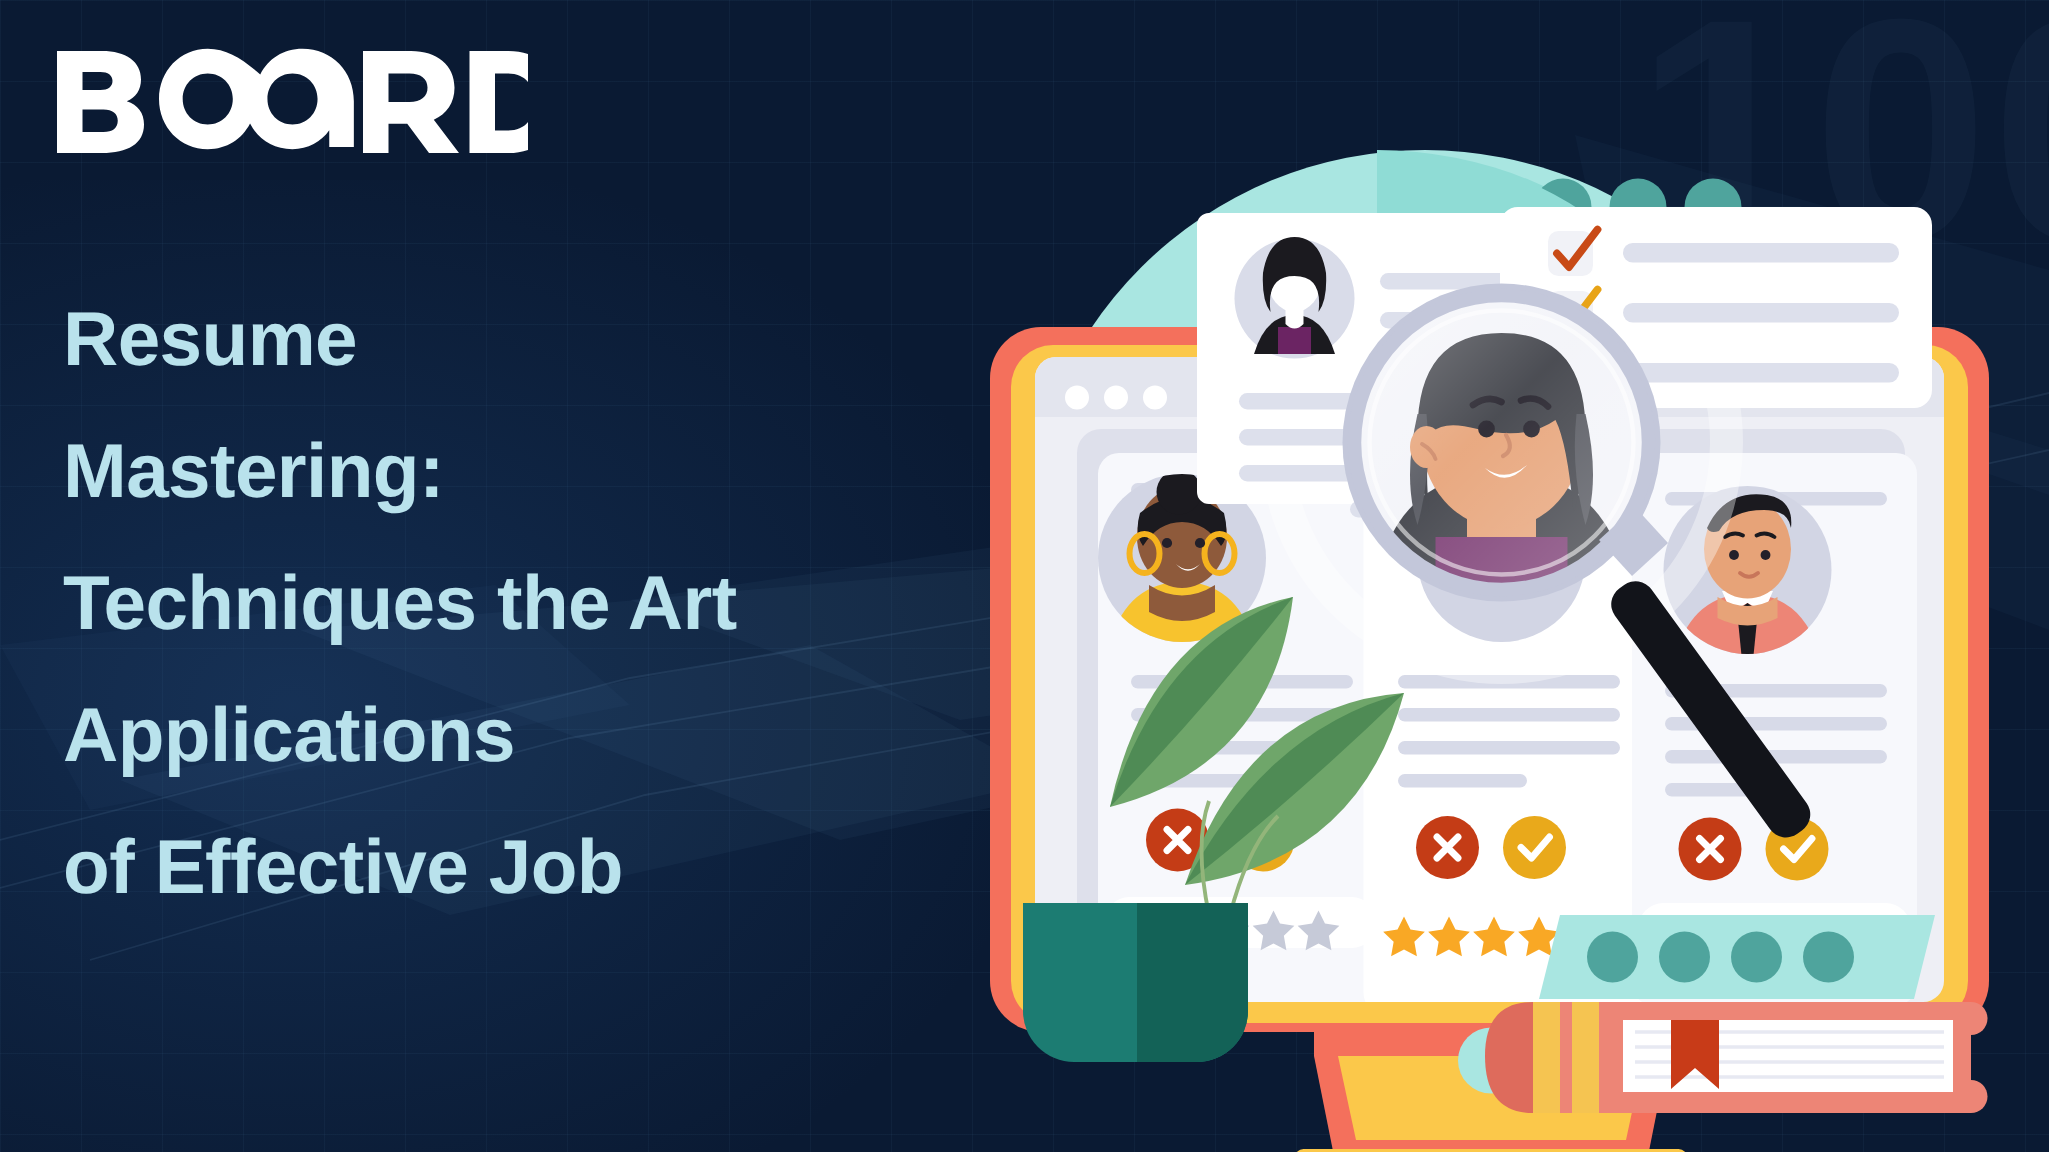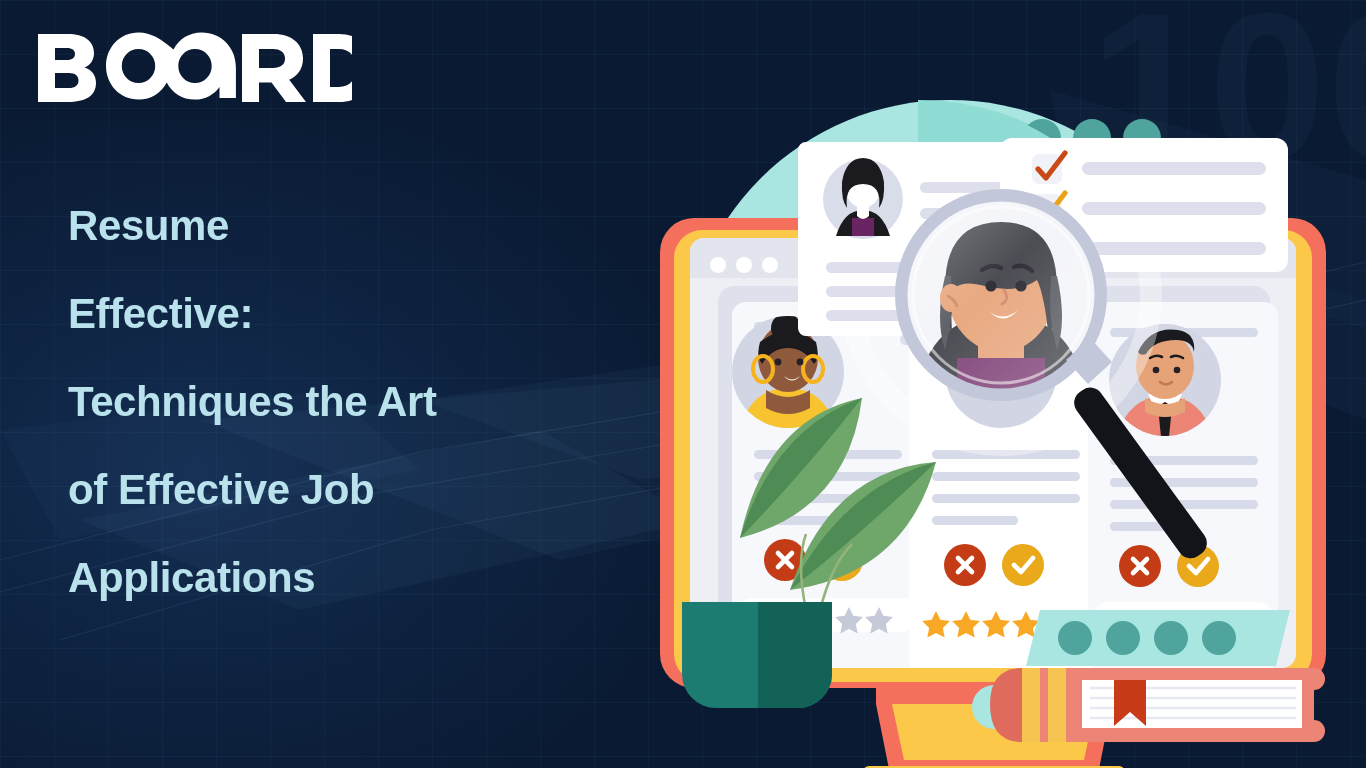--- a/index.html
+++ b/index.html
@@ -40,23 +40,22 @@
   }
   .bg-poly { position:absolute; inset:0; pointer-events:none; }
 
   
   .logo { position:absolute; left:32px; top:26px; width:320px; height:80px; }
 
   
   .headline {
     position:absolute; left:42px; top:182px; width:600px;
     color:#B9E2EC;
-    font-size:42px; line-height:88px; font-weight:700;
+    font-size:51px; line-height:88px; font-weight:700;
     letter-spacing:-.4px;
-    margin-left:26px;
   }
 
   
   .illo { position:absolute; left:620px; top:90px; width:746px; height:678px; }
   .illo svg { display:block; width:100%; height:100%; }
 </style>
 </head>
 <body>
 
 <div id="banner">
@@ -103,24 +102,24 @@
       <path d="M210,8 h32 c17.5,0 29,9.6 29,24.5 c0,10 -5.2,17.6 -13.8,21.3 L274,76 H254 l-14.5,-19.5 H227 V76 h-17 Z
                M227,23 v19 h14 c7.6,0 12.2,-3.6 12,-9.6 c0,-6 -4.6,-9.4 -12,-9.4 Z"></path>
 
       <path d="M281,8 h26 c20.6,0 34,13.6 34,34 c0,20.4 -13.4,34 -34,34 h-26 Z
                M298,23 v38 h8.6 c11,0 17.4,-7 17.4,-19 c0,-12 -6.4,-19 -17.4,-19 Z"></path>
     </g>
   </svg>
 
   <div class="headline">
     <div>Resume</div>
-    <div>Effective:</div>
+    <div>Mastering:</div>
     <div>Techniques the Art</div>
+    <div>Applications</div>
     <div>of Effective Job</div>
-    <div>Applications</div>
   </div>
 
   <div class="illo">
   <svg viewBox="0 0 746 678">
     <defs>
       <clipPath id="clip-dots">
             <path d="M298,10 a250,250 0 0 1 250,250 v-250 Z"></path>
           </clipPath>
       <clipPath id="lens">
             <circle cx="381" cy="205" r="98"></circle>

